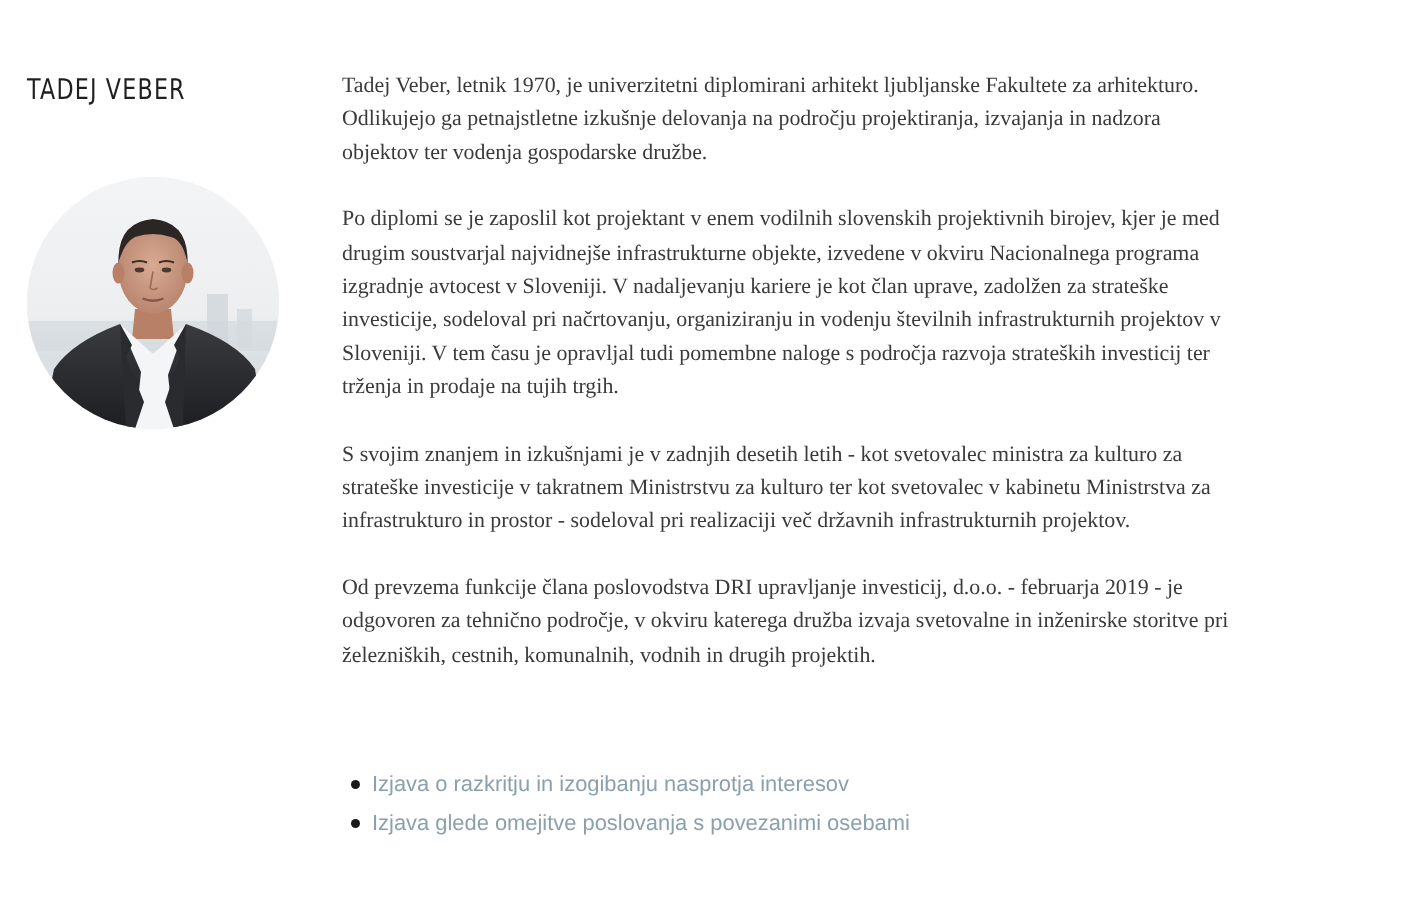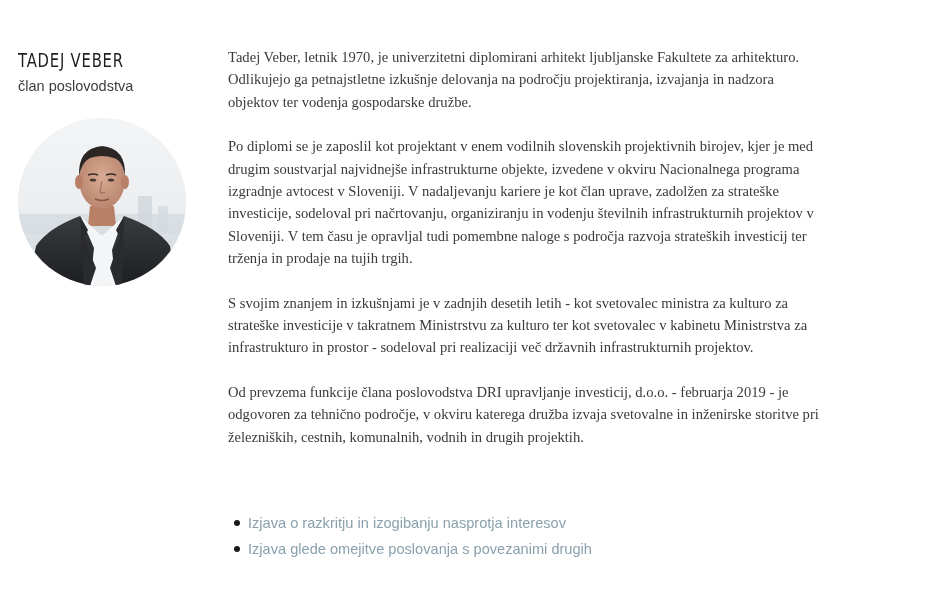--- a/index.html
+++ b/index.html
@@ -105,21 +105,20 @@
       text-decoration: none;
     }
   </style>
 </head>
 <body>
 
 <div class="profile">
 
   <div class="sidebar">
     <h2 class="name">TADEJ VEBER</h2>
-    <div class="role">član poslovodstva</div>
   </div>
 
   <div class="portrait">
     <svg viewBox="0 0 168 168" xmlns="http://www.w3.org/2000/svg">
       <defs>
         <linearGradient id="sky" x1="0" y1="0" x2="0" y2="1">
           <stop offset="0" stop-color="#f3f4f5"></stop>
           <stop offset="0.55" stop-color="#eceeef"></stop>
           <stop offset="0.72" stop-color="#d9dfe3"></stop>
           <stop offset="1" stop-color="#e6e9eb"></stop>
@@ -175,17 +174,17 @@
     <p>Od prevzema funkcije člana poslovodstva DRI upravljanje investicij, d.o.o. - februarja 2019 - je odgovoren za tehnično področje, v okviru katerega družba izvaja svetovalne in inženirske storitve pri železniških, cestnih, komunalnih, vodnih in drugih projektih.</p>
   </div>
 
   <ul class="links">
     <li>
       <span class="bullet"></span>
       <a href="#">Izjava o razkritju in izogibanju nasprotja interesov</a>
     </li>
     <li>
       <span class="bullet"></span>
-      <a href="#">Izjava glede omejitve poslovanja s povezanimi drugih</a>
+      <a href="#">Izjava glede omejitve poslovanja s povezanimi osebami</a>
     </li>
   </ul>
 
 </div>
 
 </body></html>

